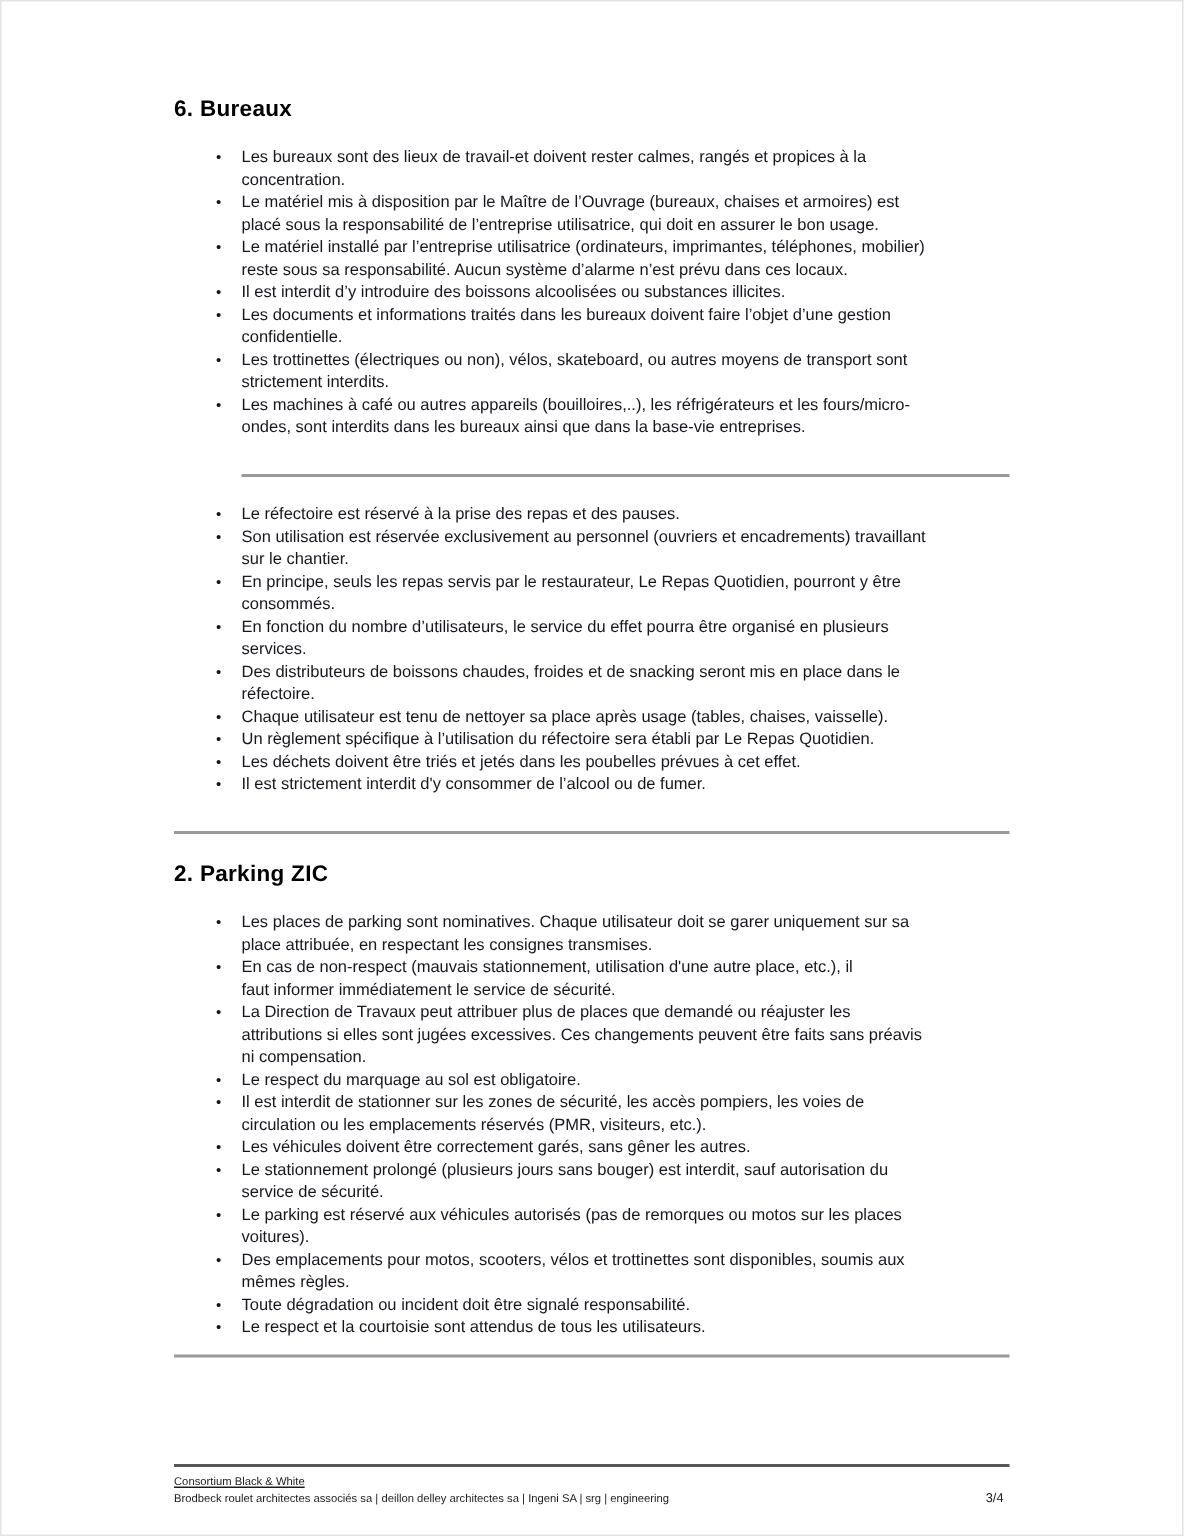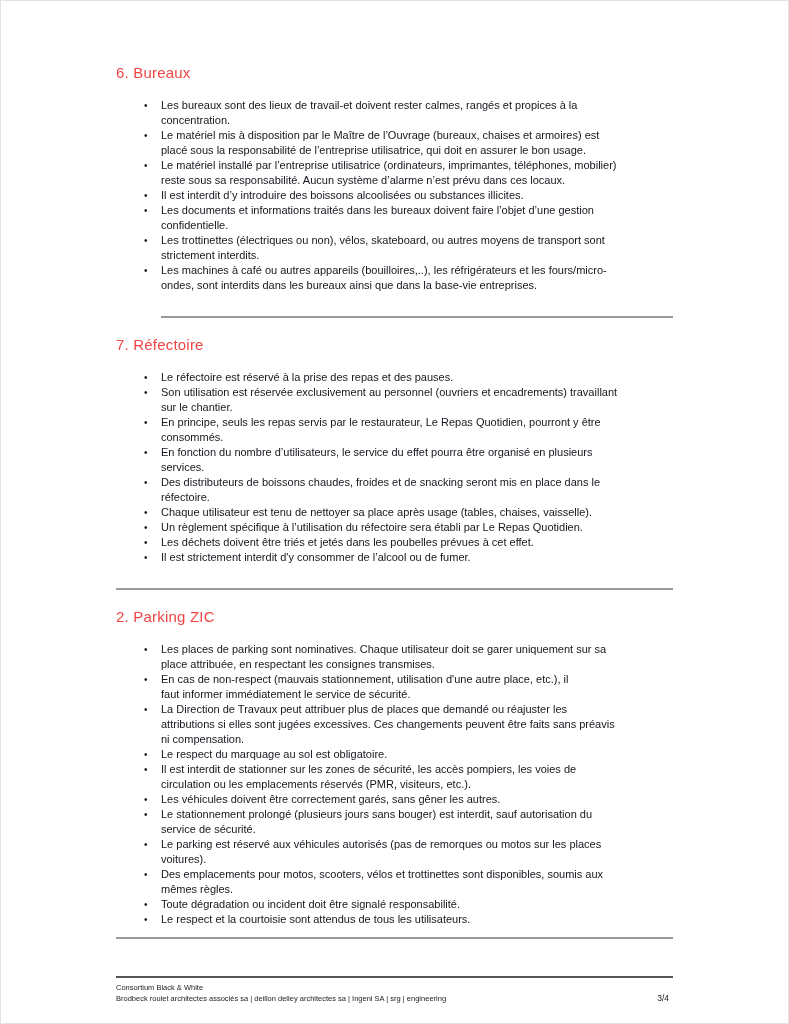--- a/index.html
+++ b/index.html
@@ -17,22 +17,22 @@
   }
   .content {
     position: absolute;
     left: 115px; top: 63px;
     width: 557px;
     color: #16161e;
   }
   .section-heading {
     font-size: 15px;
     line-height: 17px;
-    font-weight: normal;
-    color: #ef4444;
+    font-weight: bold;
+    color: #000000;
     margin: 0 0 17px 0;
     letter-spacing: 0.2px;
   }
   .bullet-list {
     list-style: none;
     margin: 0;
     padding: 0 0 0 45px;
   }
   .bullet-item {
     position: relative;
@@ -75,20 +75,21 @@
   }
   .footer-rule {
     height: 2px;
     background: #565656;
     margin-bottom: 4px;
   }
   .footer-line1 {
     font-size: 7.5px;
     line-height: 11px;
     color: #1c1c1c;
+    text-decoration: underline;
   }
   .footer-row {
     display: flex;
     justify-content: space-between;
     align-items: baseline;
   }
   .footer-line2 {
     font-size: 7.5px;
     line-height: 11px;
     color: #1c1c1c;
@@ -140,21 +141,20 @@
           </li>
           <li class="bullet-item">
             <span class="dot">•</span>
             <span class="txt">Les machines à café ou autres appareils (bouilloires,..), les réfrigérateurs et les fours/micro-
 ondes, sont interdits dans les bureaux ainsi que dans la base-vie entreprises.</span>
           </li>
         </ul>
     </section>
   <div class="rule indent"></div>
     <section class="doc-section">
-      <h2 class="section-heading">7. Réfectoire</h2>
       <ul class="bullet-list">
           <li class="bullet-item">
             <span class="dot">•</span>
             <span class="txt">Le réfectoire est réservé à la prise des repas et des pauses.</span>
           </li>
           <li class="bullet-item">
             <span class="dot">•</span>
             <span class="txt">Son utilisation est réservée exclusivement au personnel (ouvriers et encadrements) travaillant
 sur le chantier.</span>
           </li>

